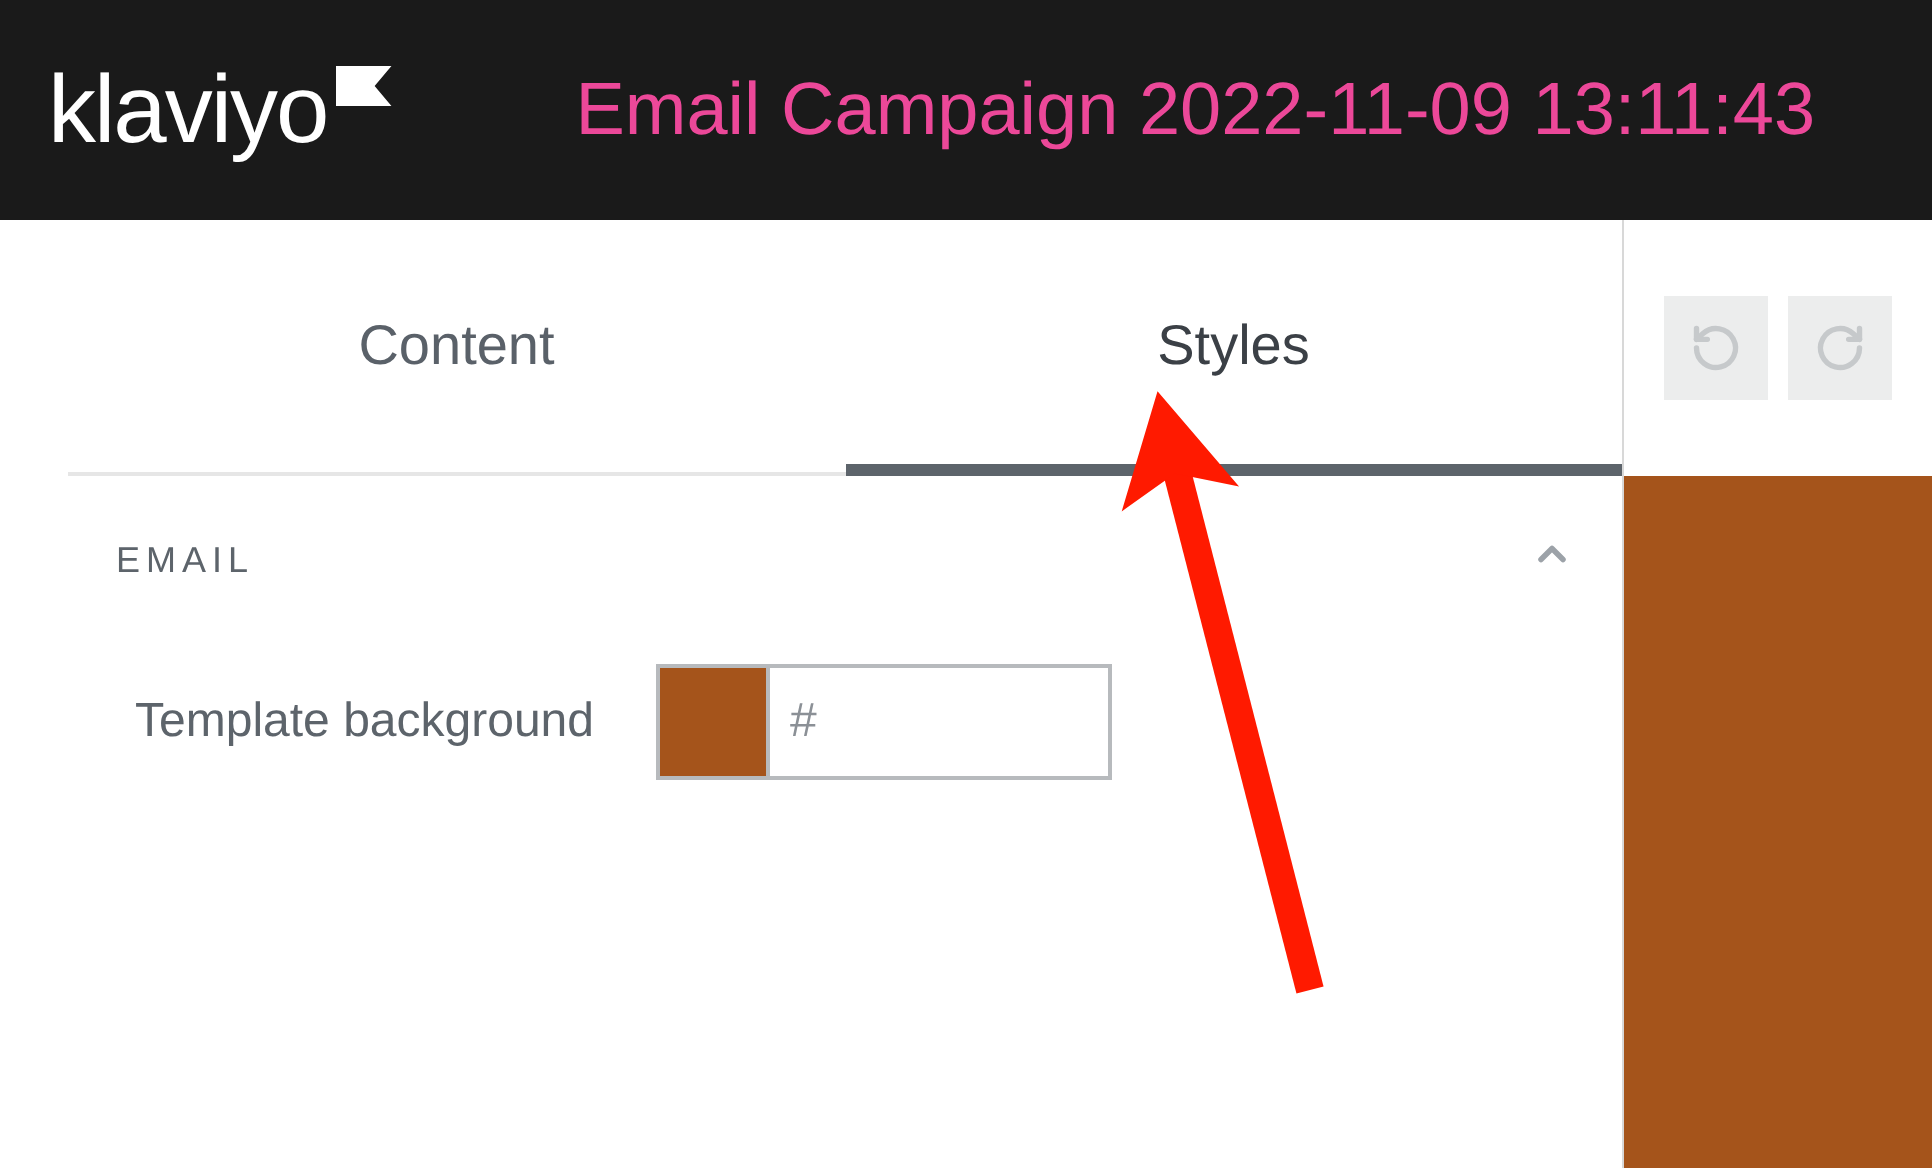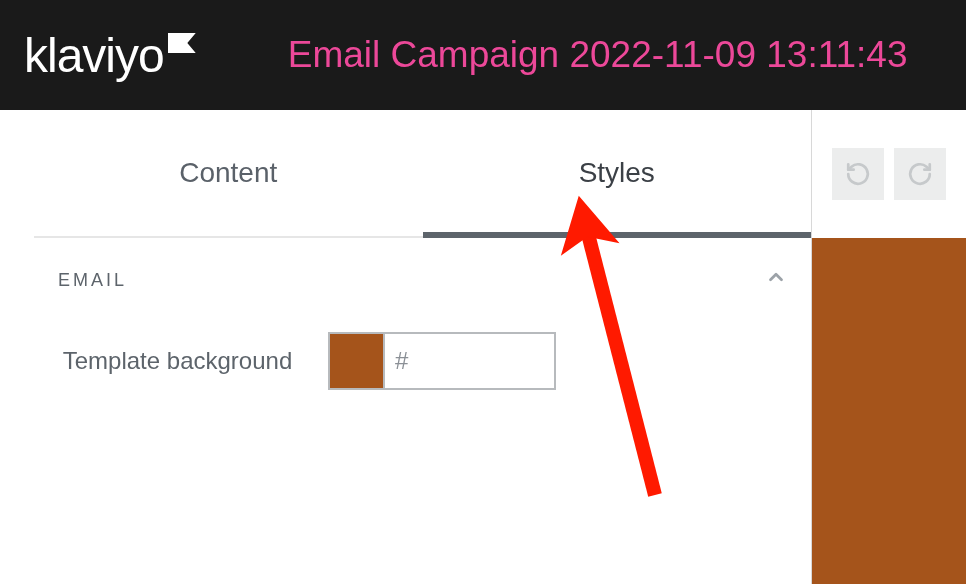--- a/index.html
+++ b/index.html
@@ -128,21 +128,21 @@
     font-size: 22px;
     cursor: pointer;
   }
   .field-row {
     display: flex;
     align-items: center;
     margin: 18px 0 28px 0;
   }
   .field-label {
     width: 270px;
-    text-align: center;
+    text-align: right;
     padding-right: 31px;
     font-size: 24px;
     color: #5d646b;
     line-height: 1.25;
   }
   .color-input-wrap {
     display: flex;
     align-items: stretch;
     border: 2px solid #b7babd;
     height: 58px;

